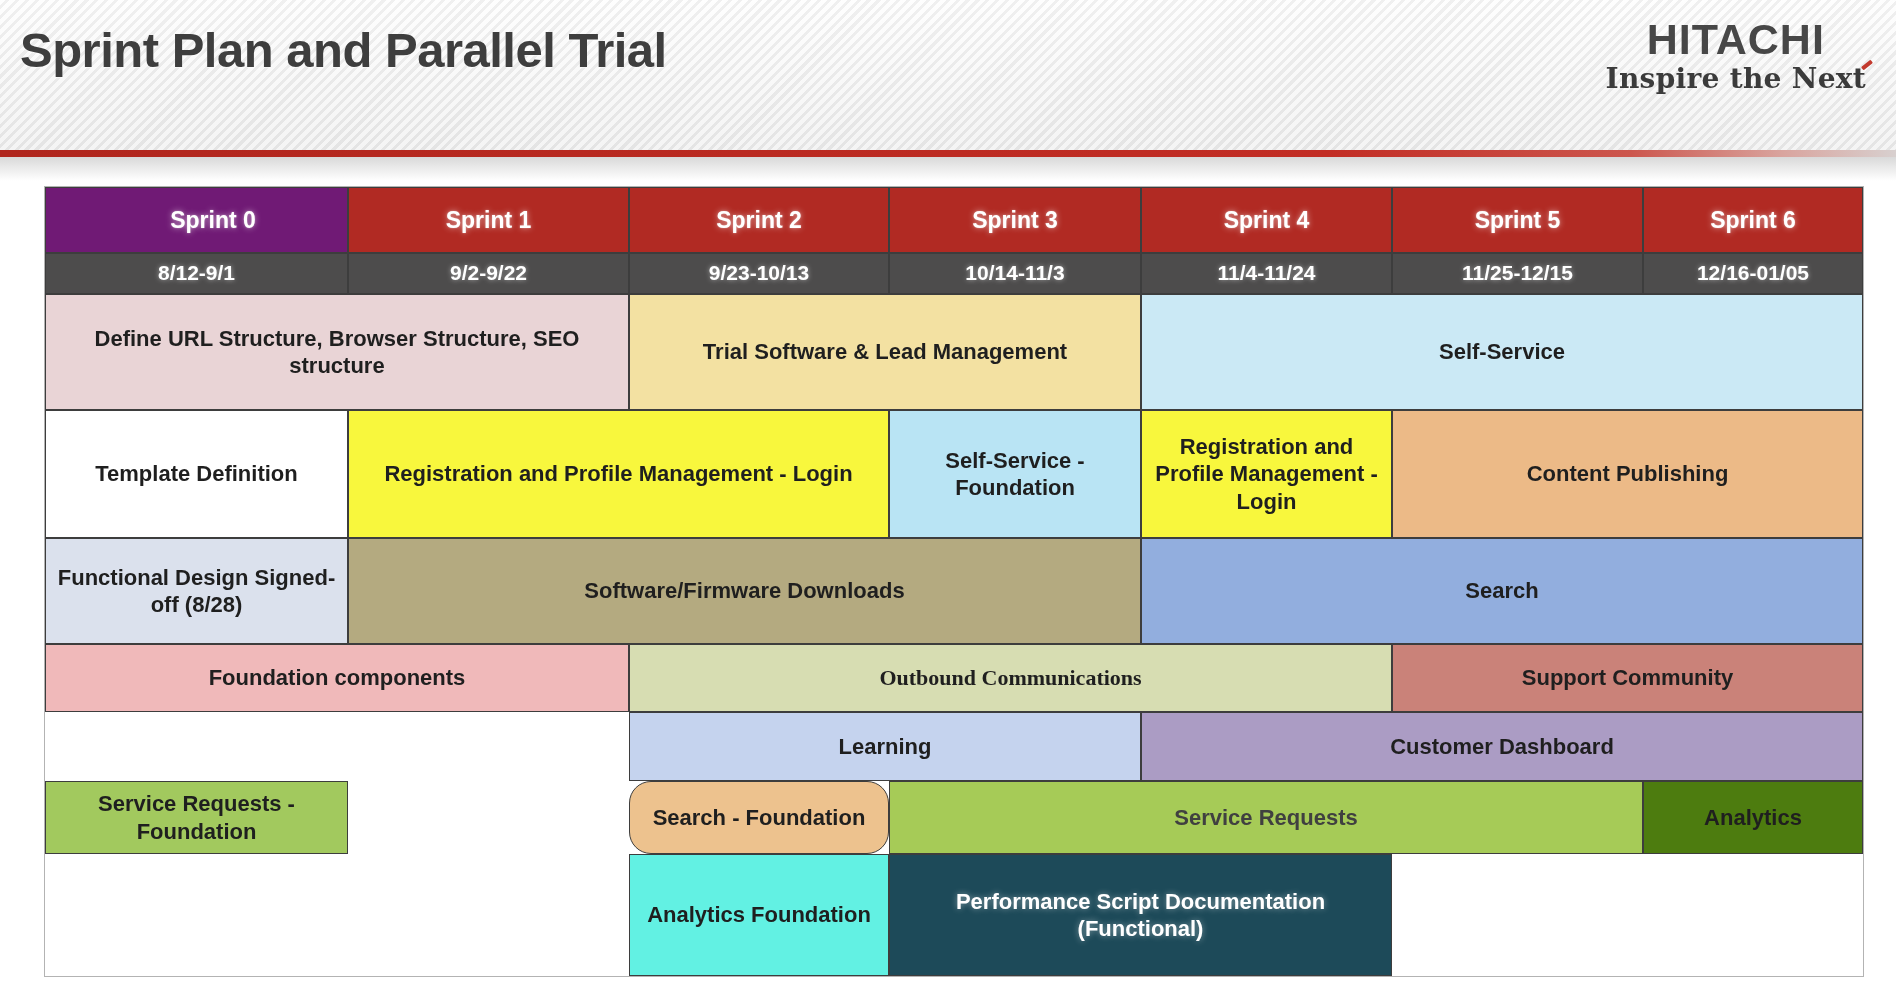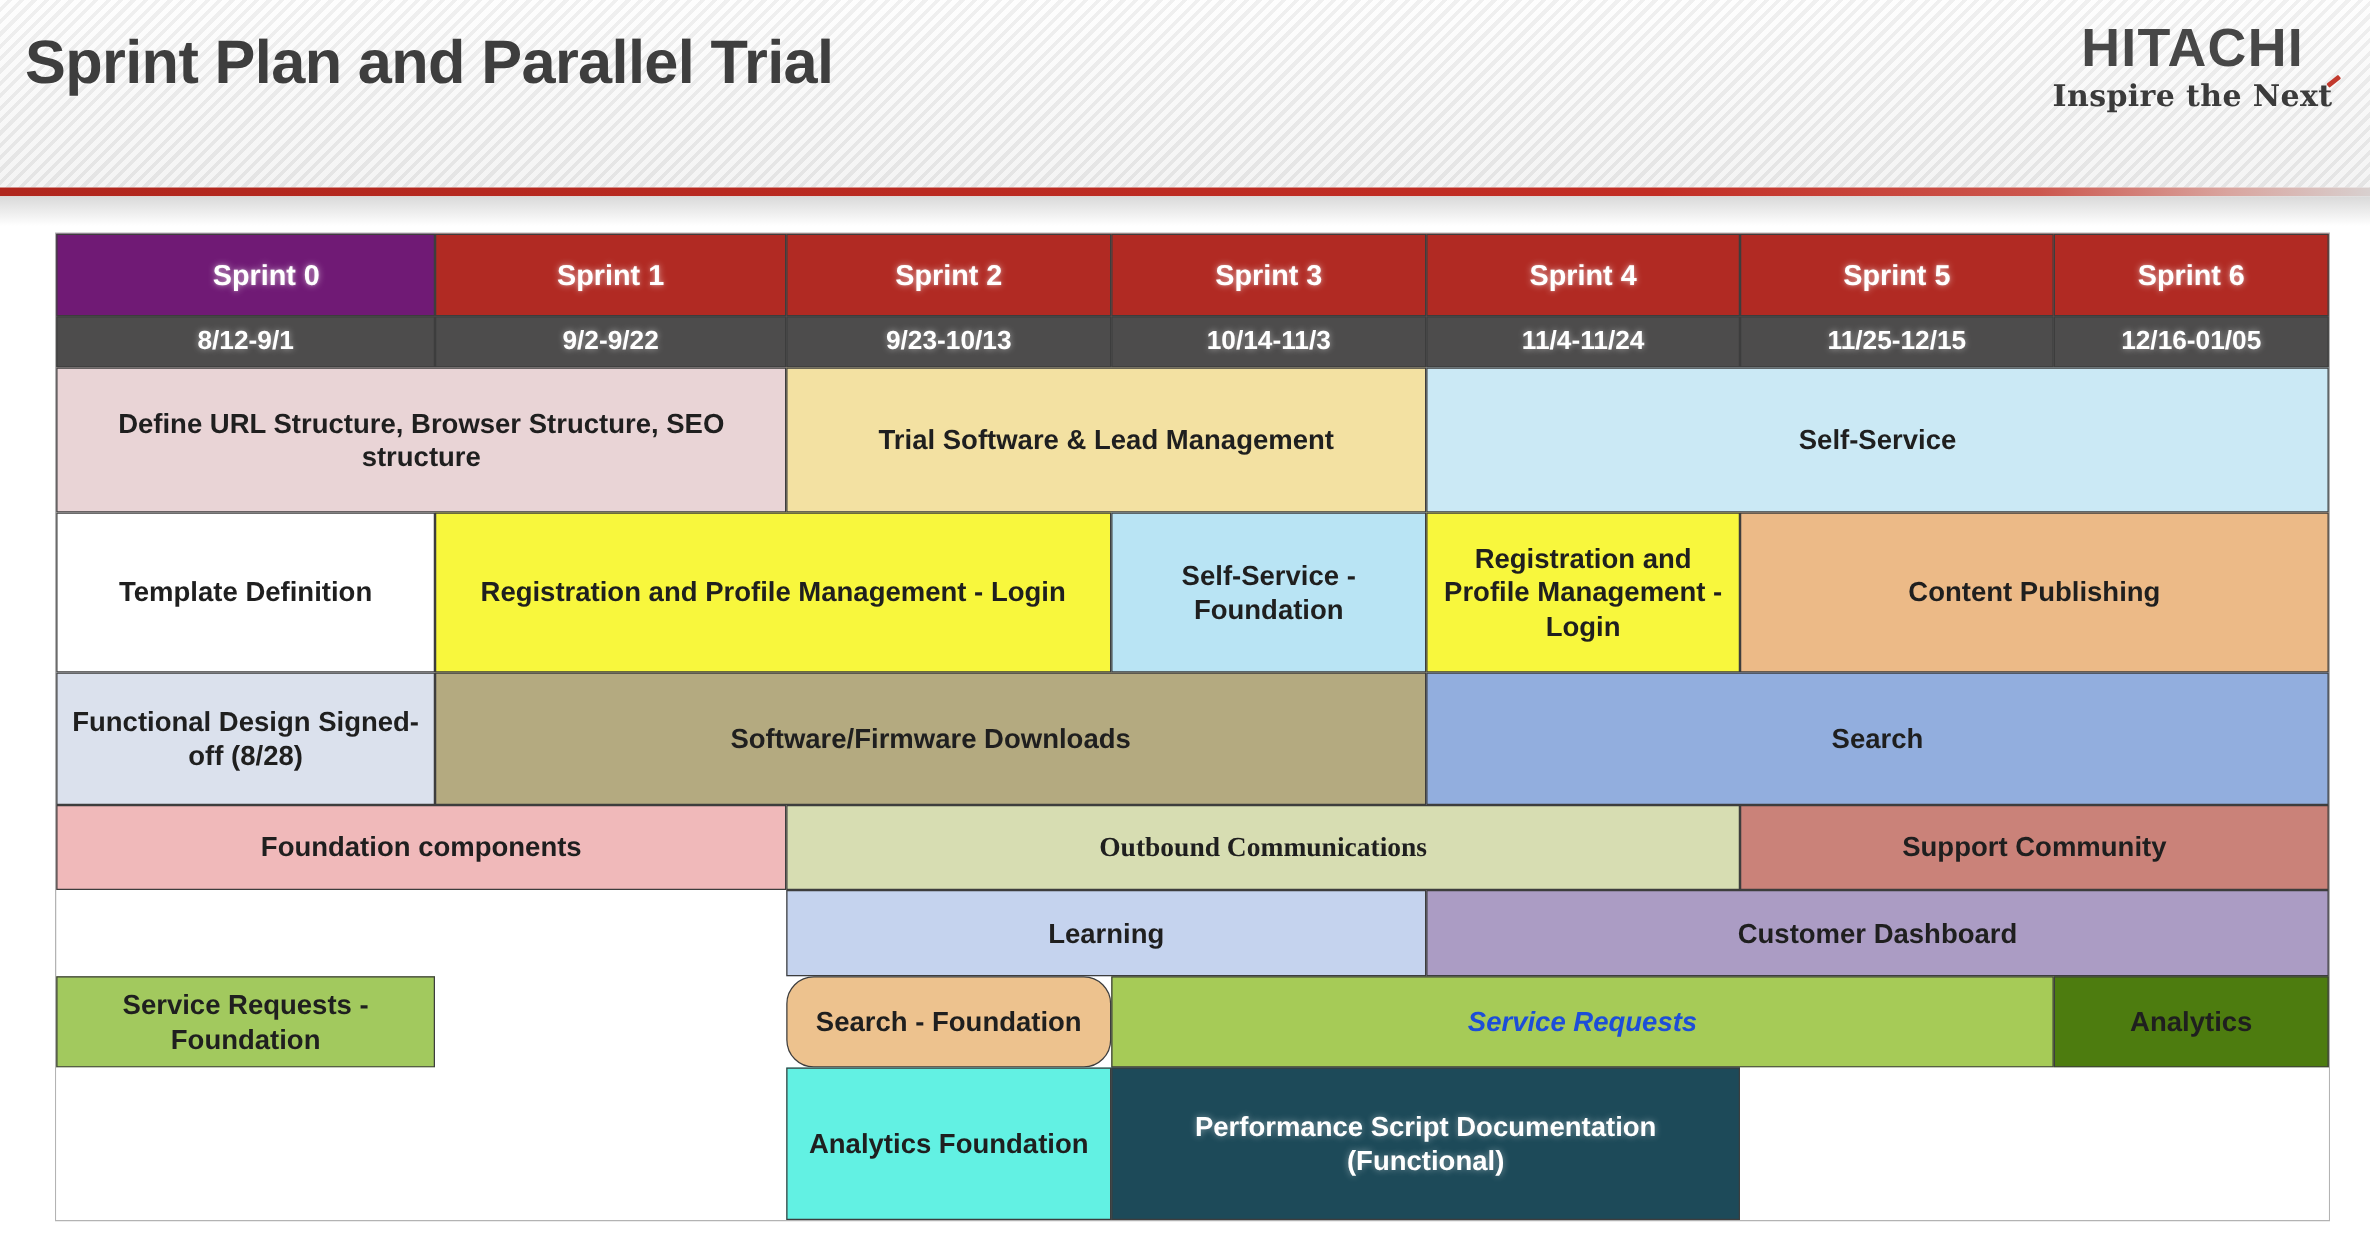--- a/index.html
+++ b/index.html
@@ -31,21 +31,21 @@
   .logo{
     position:absolute;top:18px;right:30px;
     display:flex;flex-direction:column;align-items:center;
   }
   .logo .brand{
     font-size:43px;font-weight:bold;color:#474747;letter-spacing:1px;line-height:1;
   }
   .logo .tagline{
     margin-top:3px;
     font-family:"DejaVu Serif","Liberation Serif",serif;
-    font-size:24px;font-weight:600;color:#3b3b3b;letter-spacing:.3px;line-height:1.1;
+    font-size:28px;font-weight:600;color:#3b3b3b;letter-spacing:.3px;line-height:1.1;
   }
   .t-accent{position:relative;display:inline-block;}
   .t-accent::after{
     content:"";position:absolute;top:-1px;right:-7px;
     width:12px;height:4px;background:#c2392d;border-radius:1px;
     transform:rotate(-38deg);
   }
   
   .grid{
     position:absolute;top:186px;left:44px;width:1818px;height:789px;
@@ -114,20 +114,20 @@
 
   <div class="cell" style="grid-area: 6 / 1 / 7 / 3; background-color: rgb(240, 185, 186); color: rgb(31, 31, 31);">Foundation components</div>
   <div class="cell" style="grid-area: 6 / 3 / 7 / 6; background-color: rgb(215, 221, 178); color: rgb(31, 31, 31); font-family: Liberation Serif, serif;">Outbound Communications</div>
   <div class="cell" style="grid-area: 6 / 6 / 7 / 8; background-color: rgb(202, 130, 121); color: rgb(31, 31, 31);">Support Community</div>
 
   <div class="cell" style="grid-area: 7 / 3 / 8 / 5; background-color: rgb(197, 211, 238); color: rgb(31, 31, 31);">Learning</div>
   <div class="cell" style="grid-area: 7 / 5 / 8 / 8; background-color: rgb(171, 156, 196); color: rgb(31, 31, 31);">Customer Dashboard</div>
 
   <div class="cell" style="grid-area: 8 / 1 / 9 / 2; background-color: rgb(162, 201, 94); color: rgb(31, 31, 31);">Service Requests - Foundation</div>
   <div class="cell" style="grid-area: 8 / 3 / 9 / 4; background-color: rgb(237, 194, 142); color: rgb(31, 31, 31); border-radius: 22px;">Search - Foundation</div>
-  <div class="cell" style="grid-area: 8 / 4 / 9 / 7; background-color: rgb(166, 203, 87); color: #1d4ed8; font-style: italic;">Service Requests</div>
+  <div class="cell" style="grid-area: 8 / 4 / 9 / 7; background-color: rgb(166, 203, 87); color: #404040;">Service Requests</div>
   <div class="cell" style="grid-area: 8 / 7 / 9 / 8; background-color: #4d7c0f; color: rgb(31, 31, 31);">Analytics</div>
 
   <div class="cell empty" style="grid-area:9/1/10/3"></div>
   <div class="cell" style="grid-area: 9 / 3 / 10 / 4; background-color: rgb(98, 241, 227); color: rgb(31, 31, 31);">Analytics Foundation</div>
   <div class="cell lite" style="grid-area: 9 / 4 / 10 / 6; background-color: rgb(29, 74, 89); color: rgb(255, 255, 255);">Performance Script Documentation (Functional)</div>
   <div class="cell empty" style="grid-area:9/6/10/8"></div>
 </div>
 
 </body></html>

